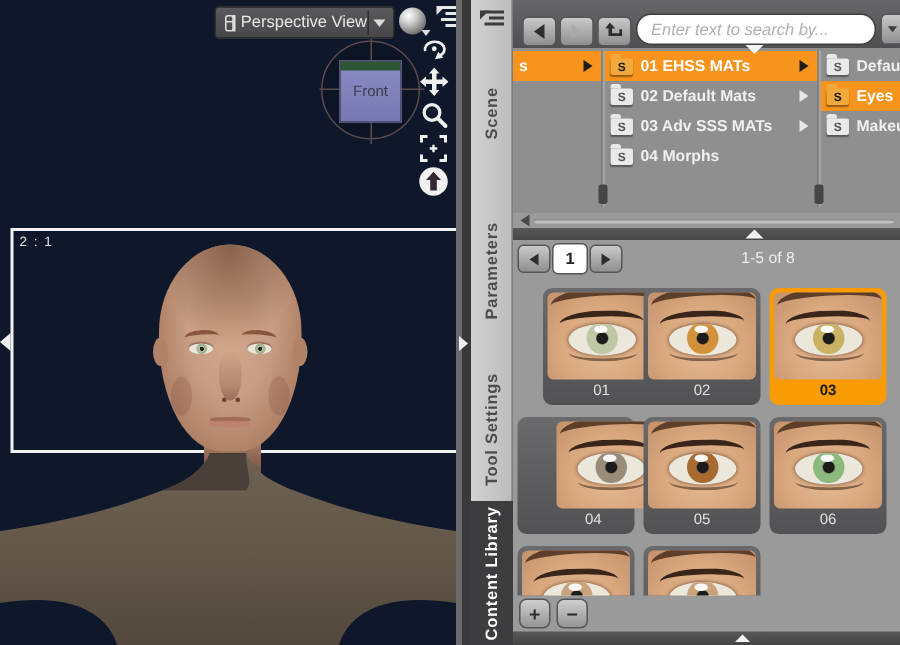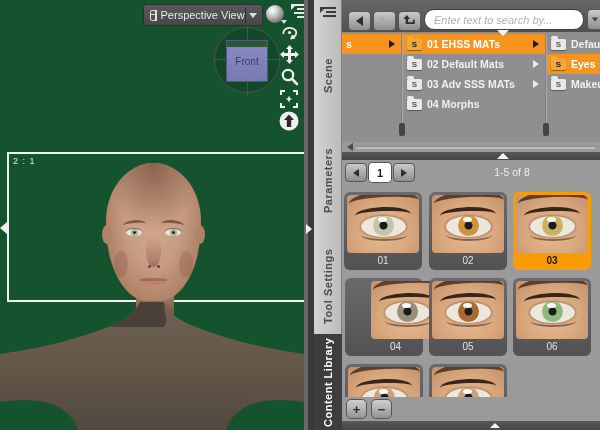--- a/index.html
+++ b/index.html
@@ -1,20 +1,20 @@
 <!DOCTYPE html>
 <html><head>
 <meta charset="utf-8">
 <style>
   * { margin:0; padding:0; box-sizing:border-box; }
   html,body { width:600px; height:430px; overflow:hidden; }
   body { font-family:"Liberation Sans", sans-serif; background:#9a9a9a; position:relative; }
 
   
-  .viewport { position:absolute; left:0; top:0; width:304px; height:430px; background:#14532d; overflow:hidden; }
+  .viewport { position:absolute; left:0; top:0; width:304px; height:430px; background:#0f172a; overflow:hidden; }
 
   .combo { position:absolute; left:143px; top:4px; width:120px; height:22px; background:linear-gradient(#5a5a5c,#474749); border:1px solid #2e2e30; border-radius:3px; display:flex; align-items:center; color:#e8e8e8; font-size:11px; }
   .combo .win-ic { width:13px; height:11px; border:1.5px solid #ddd; border-radius:2px; margin:0 5px 0 6px; position:relative; }
   .combo .win-ic:before { content:""; position:absolute; left:4px; top:-1px; bottom:-1px; width:1.5px; background:#ddd; }
   .combo .win-ic:after { content:""; position:absolute; top:3px; left:-1px; right:-1px; height:1.5px; background:#ddd; }
   .combo .lbl { flex:1; white-space:nowrap; }
   .combo .sep { width:1px; height:16px; background:#2e2e30; margin-right:4px; }
   .tri-down { width:0; height:0; border-left:4px solid transparent; border-right:4px solid transparent; border-top:5px solid #ddd; }
 
   .sphere { position:absolute; left:266px; top:5px; width:18px; height:18px; border-radius:50%; background:radial-gradient(circle at 35% 30%, #ffffff 0%, #cfcfcf 30%, #6f6f6f 75%, #4a4a4a 100%); }
@@ -386,21 +386,21 @@
         <span>1</span>
       </div>
     <div class="pgbtn next">
         <span class="tl"></span>
       </div>
     <div class="pgrange">1-5 of 8</div>
   </div>
 
   <div class="thumb-grid">
 
-  <div class="thumb" style="--iris: #bfc7a6; left: 2px; top: 8px;">
+  <div class="thumb" style="--iris: #bfc7a6; left: 20px; top: 8px;">
         <div class="img">
           <div class="t-brow"></div>
           <div class="t-eyewhite">
             <div class="t-iris"></div>
             <div class="t-glint"></div>
           </div>
           <div class="t-lash"></div>
           <div class="t-lash-lo"></div>
         </div>
         <div class="lbl">01</div>

